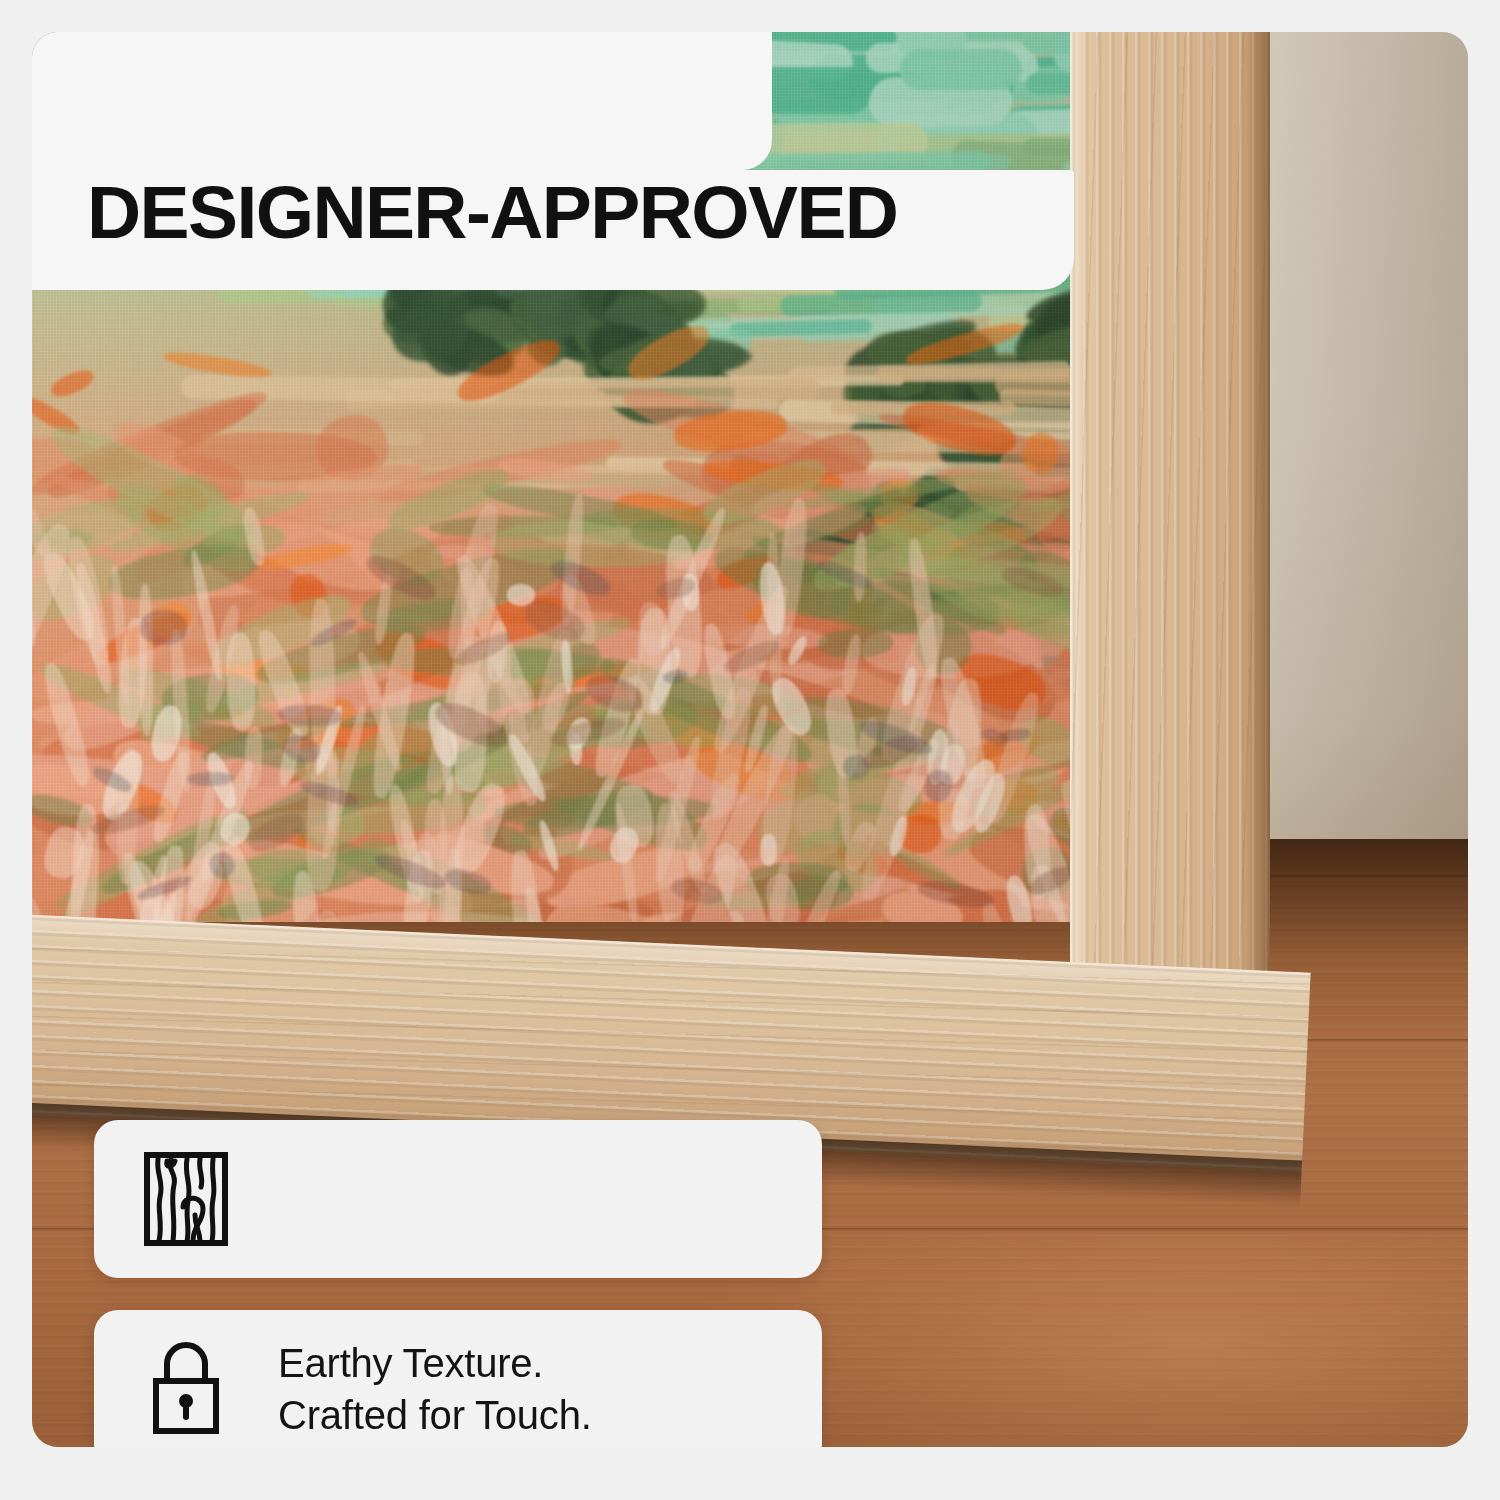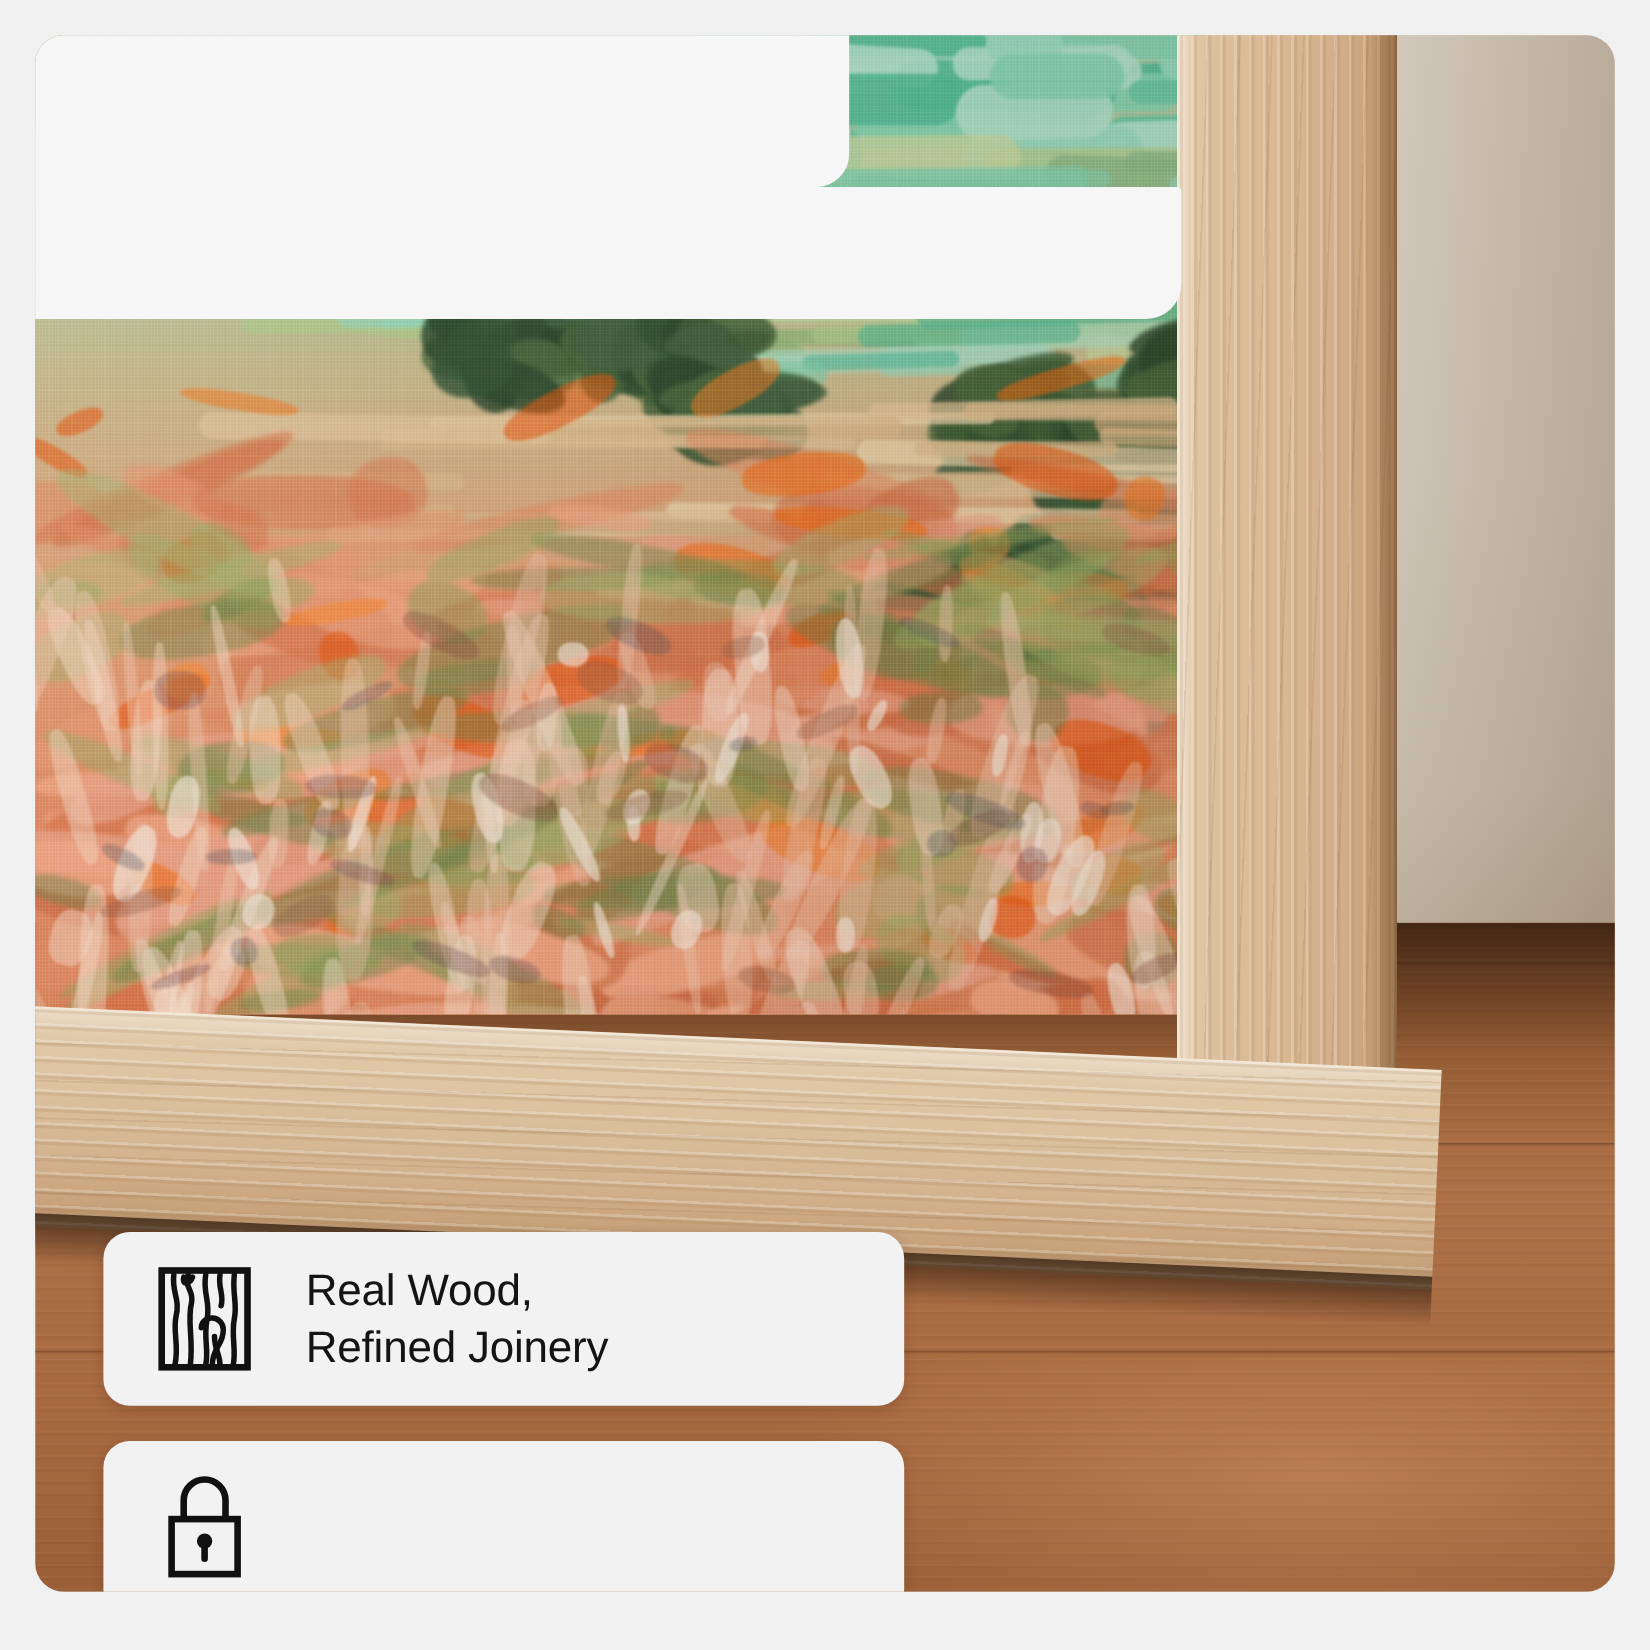--- a/index.html
+++ b/index.html
@@ -1224,46 +1224,47 @@
       </div>
 
       <div class="rail">
         <div class="rail-grain"></div>
         <div class="rail-shadow"></div>
       </div>
     </div>
 
     <div class="headline-block" id="headline-line1-panel"></div>
     <div class="headline-block" id="headline-line2-panel"></div>
+    <div class="headline-text" id="headline-l2">DESIGNER-APPROVED</div>
 
     <div class="badge" id="badge-0">
       <div class="badge-icon">
         <svg width="86" height="96" viewBox="0 0 86 96">
           <rect x="4" y="4" width="78" height="88" fill="none" stroke="#111" stroke-width="6"></rect>
           <g fill="none" stroke="#111" stroke-width="5" stroke-linecap="round">
             <path d="M15 8 C 13 24, 21 30, 17 46 C 14 60, 20 72, 16 90"></path>
             <path d="M28 8 C 24 20, 34 22, 31 34 C 27 50, 33 66, 30 90"></path>
             <path d="M24 10 C 22 18, 30 16, 32 10"></path>
             <path d="M44 8 C 41 26, 49 32, 45 50 C 42 66, 47 76, 44 90"></path>
             <path d="M57 8 C 55 20, 61 26, 58 36"></path>
             <path d="M70 8 C 68 26, 73 34, 70 48 C 67 64, 72 76, 69 90"></path>
             <path d="M40 56 C 40 44, 60 44, 60 58 C 60 72, 50 74, 50 90"></path>
             <path d="M52 64 C 52 76, 57 80, 57 90"></path>
           </g>
         </svg>
       </div>
-      <div class="badge-text">Real Wood,
-Refined Joinery</div>
     </div>
 
     <div class="badge" id="badge-1">
       <div class="badge-icon">
         <svg width="80" height="100" viewBox="0 0 80 100">
           <path d="M21 42 V 25 a 19 19 0 0 1 38 0 V 42" fill="none" stroke="#111" stroke-width="6"></path>
           <rect x="10" y="42" width="60" height="50" fill="none" stroke="#111" stroke-width="6"></rect>
           <circle cx="40" cy="62" r="7" fill="#111"></circle>
           <path d="M40 64 L 40 78" stroke="#111" stroke-width="6" stroke-linecap="round"></path>
         </svg>
       </div>
+      <div class="badge-text">Earthy Texture.
+Crafted for Touch.</div>
     </div>
 
   </div>
 </div>
 
 </body></html>

